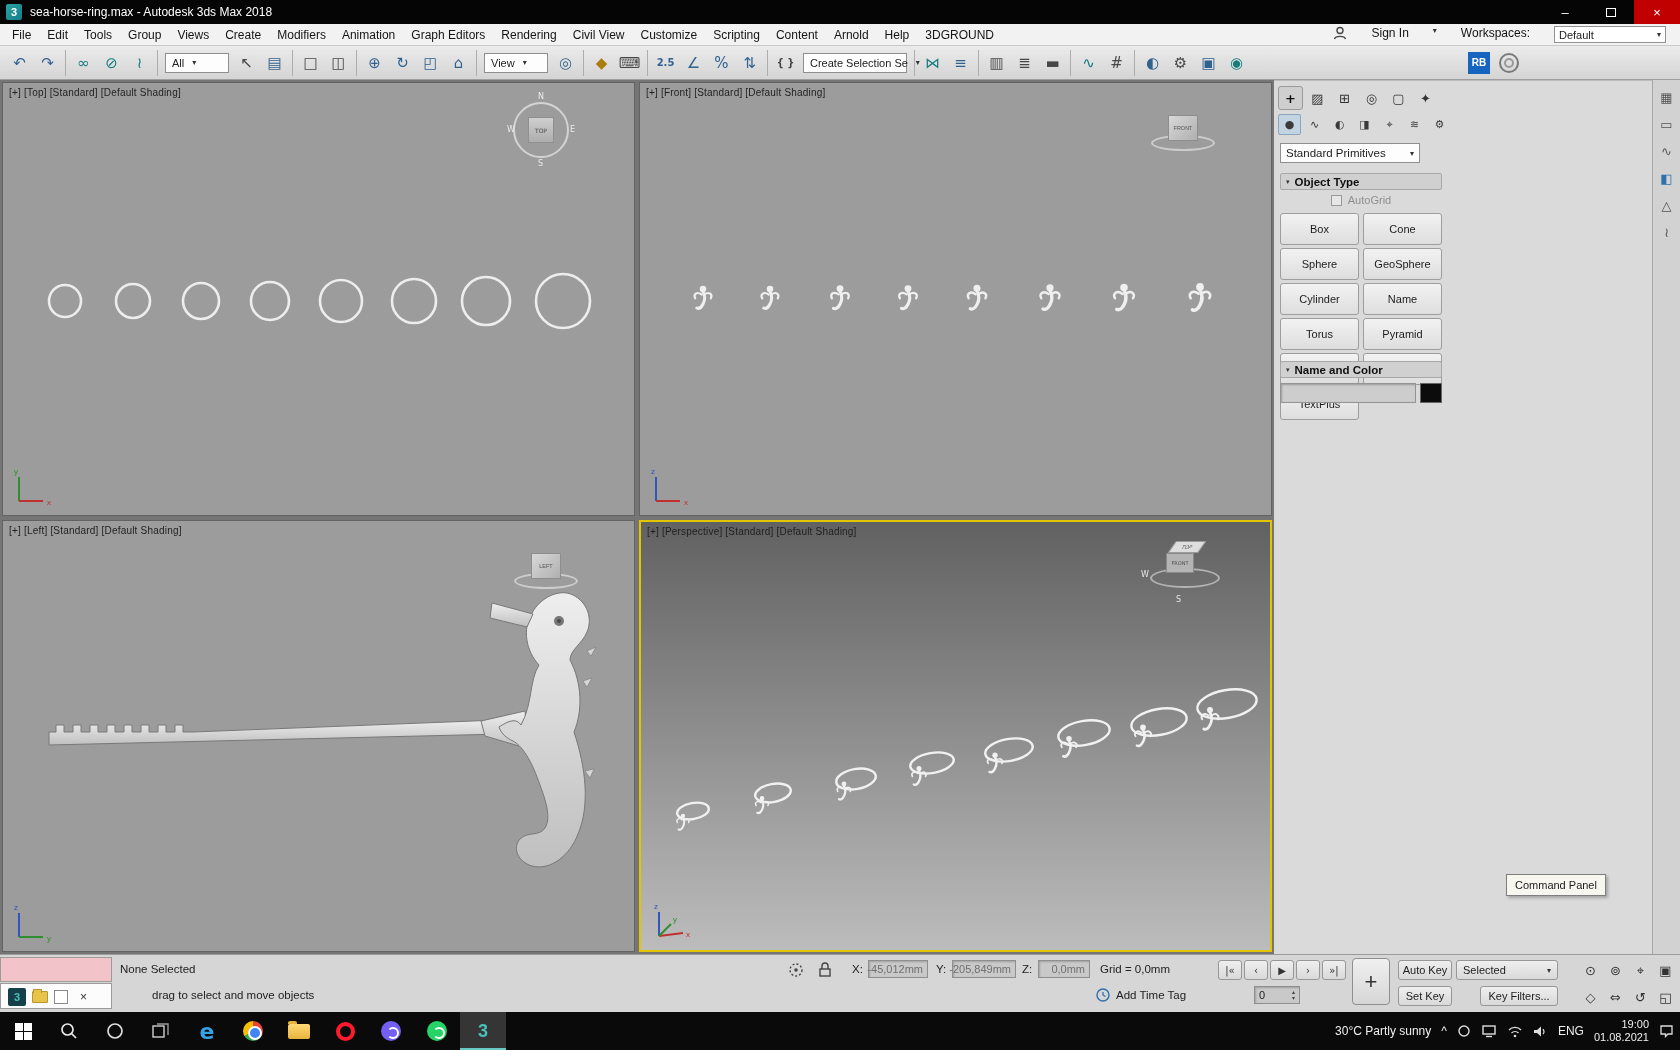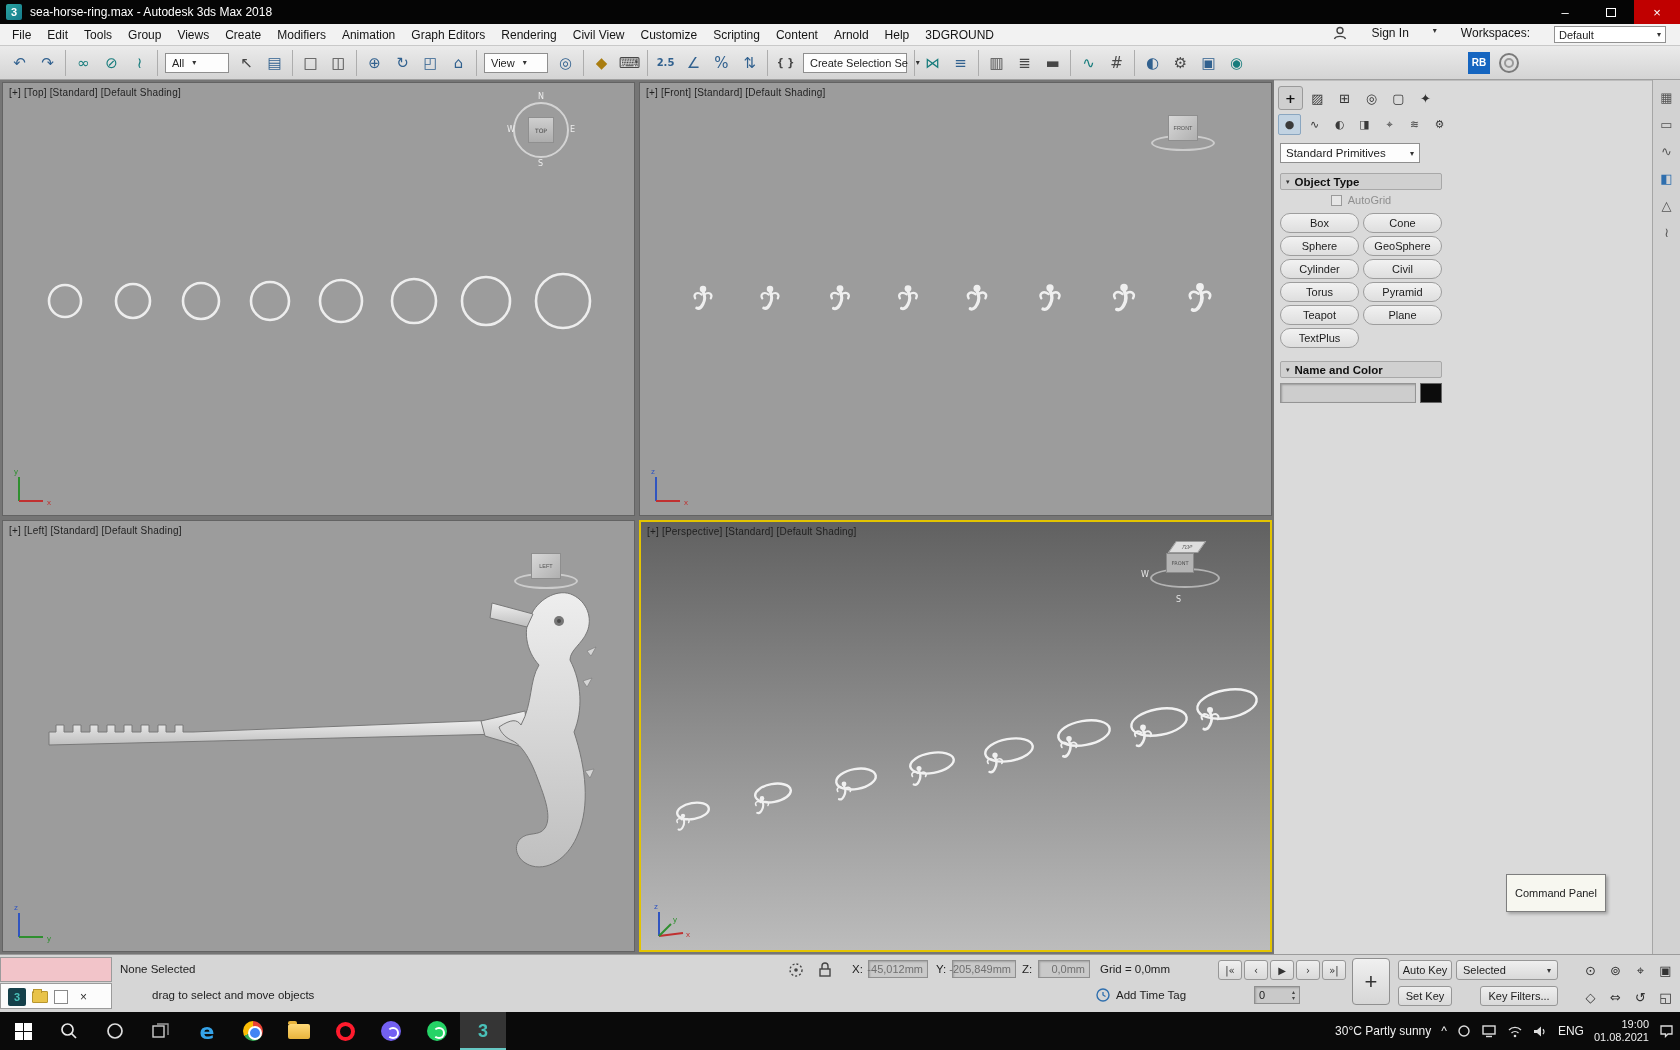--- a/index.html
+++ b/index.html
@@ -91,32 +91,32 @@
     font-size:11.5px;color:#222;display:flex;align-items:center;justify-content:space-between;padding:0 5px}
   .rollout{position:absolute;left:6px;width:162px;height:17px;background:#d0d0d0;border:1px solid #a8a8a8;border-radius:2px;
     display:flex;align-items:center;gap:5px;padding:0 5px;font-size:11.5px;font-weight:bold;color:#101010}
   .rollout .tiny-arrow{font-size:7px}
   #ro-objtype{top:92px}
   #ro-namecolor{top:280px}
   .autogrid{position:absolute;left:6px;top:113px;width:162px;font-size:11px;color:#8f8f8f;display:flex;
     align-items:center;gap:6px;justify-content:center}
   .cb{width:11px;height:11px;border:1px solid #9a9a9a;background:#e6e6e6}
   .objbtns{position:absolute;left:6px;top:132px;width:162px;display:grid;grid-template-columns:1fr 1fr;gap:3px 4px}
-  .obtn{height:20px;background:linear-gradient(#f2f2f2,#dedede);border:1px solid #9d9d9d;border-radius:10px;
+  .obtn{height:32px;background:linear-gradient(#f2f2f2,#dedede);border:1px solid #9d9d9d;border-radius:3px;
     font-size:11px;color:#1c1c1c;display:flex;align-items:center;justify-content:center}
   .namerow{position:absolute;left:6px;top:302px;width:162px;height:20px;display:flex;gap:4px}
   .namefield{flex:1;background:#cdcdcd;border:1px solid #949494;box-shadow:inset 1px 1px 2px rgba(0,0,0,.25)}
   .swatch{width:22px;height:20px;background:#0c0c0c;border:1px solid #666}
 
   .rightstrip{position:absolute;left:1652px;top:80px;width:28px;height:874px;background:#d2d2d2;
     border-left:1px solid #a6a6a6;display:flex;flex-direction:column;align-items:center;padding-top:10px;gap:12px;
     font-size:13px;color:#555;font-family:"DejaVu Sans",sans-serif}
   .rs-cube{color:#2f6fae}
 
-  .tooltipbox{position:absolute;left:1506px;top:874px;background:#f7f7f0;border:1px solid #7e7e7e;padding:12px 8px;
+  .tooltipbox{position:absolute;left:1506px;top:874px;background:#f7f7f0;border:1px solid #7e7e7e;padding:4px 8px;
     font-size:11px;color:#1c1c1c;box-shadow:2px 2px 3px rgba(0,0,0,.25);white-space:nowrap}
 
   
   .statusbar{position:absolute;left:0;top:954px;width:1680px;height:58px;background:#d6d6d6;border-top:1px solid #9b9b9b}
   .mini-pink{position:absolute;left:0;top:2px;width:112px;height:25px;background:#f2c4c9;border:1px solid #9b9b9b}
   .mini-white{position:absolute;left:0;top:28px;width:112px;height:26px;background:#fcfcfc;border:1px solid #9b9b9b}
   .slabel{position:absolute;font-size:11.5px;color:#222;white-space:nowrap}
   .sfield{position:absolute;height:18px;background:#c9c9c9;border:1px solid #8f8f8f;
     box-shadow:inset 1px 1px 2px rgba(0,0,0,.2);font-size:11px;color:#707070;display:flex;align-items:center;
     justify-content:flex-end;padding:0 4px}
@@ -468,21 +468,21 @@
     <div class="autogrid">
       <span class="cb"></span>
       <span>AutoGrid</span>
     </div>
     <div class="objbtns">
       <span class="obtn">Box</span>
       <span class="obtn">Cone</span>
       <span class="obtn">Sphere</span>
       <span class="obtn">GeoSphere</span>
       <span class="obtn">Cylinder</span>
-      <span class="obtn">Civil</span>
+      <span class="obtn">Name</span>
       <span class="obtn">Torus</span>
       <span class="obtn">Pyramid</span>
       <span class="obtn">Teapot</span>
       <span class="obtn">Plane</span>
       <span class="obtn">TextPlus</span>
     </div>
 
     <div class="rollout" id="ro-namecolor">
       <span class="tiny-arrow">▾</span>
       <span>Name and Color</span>

